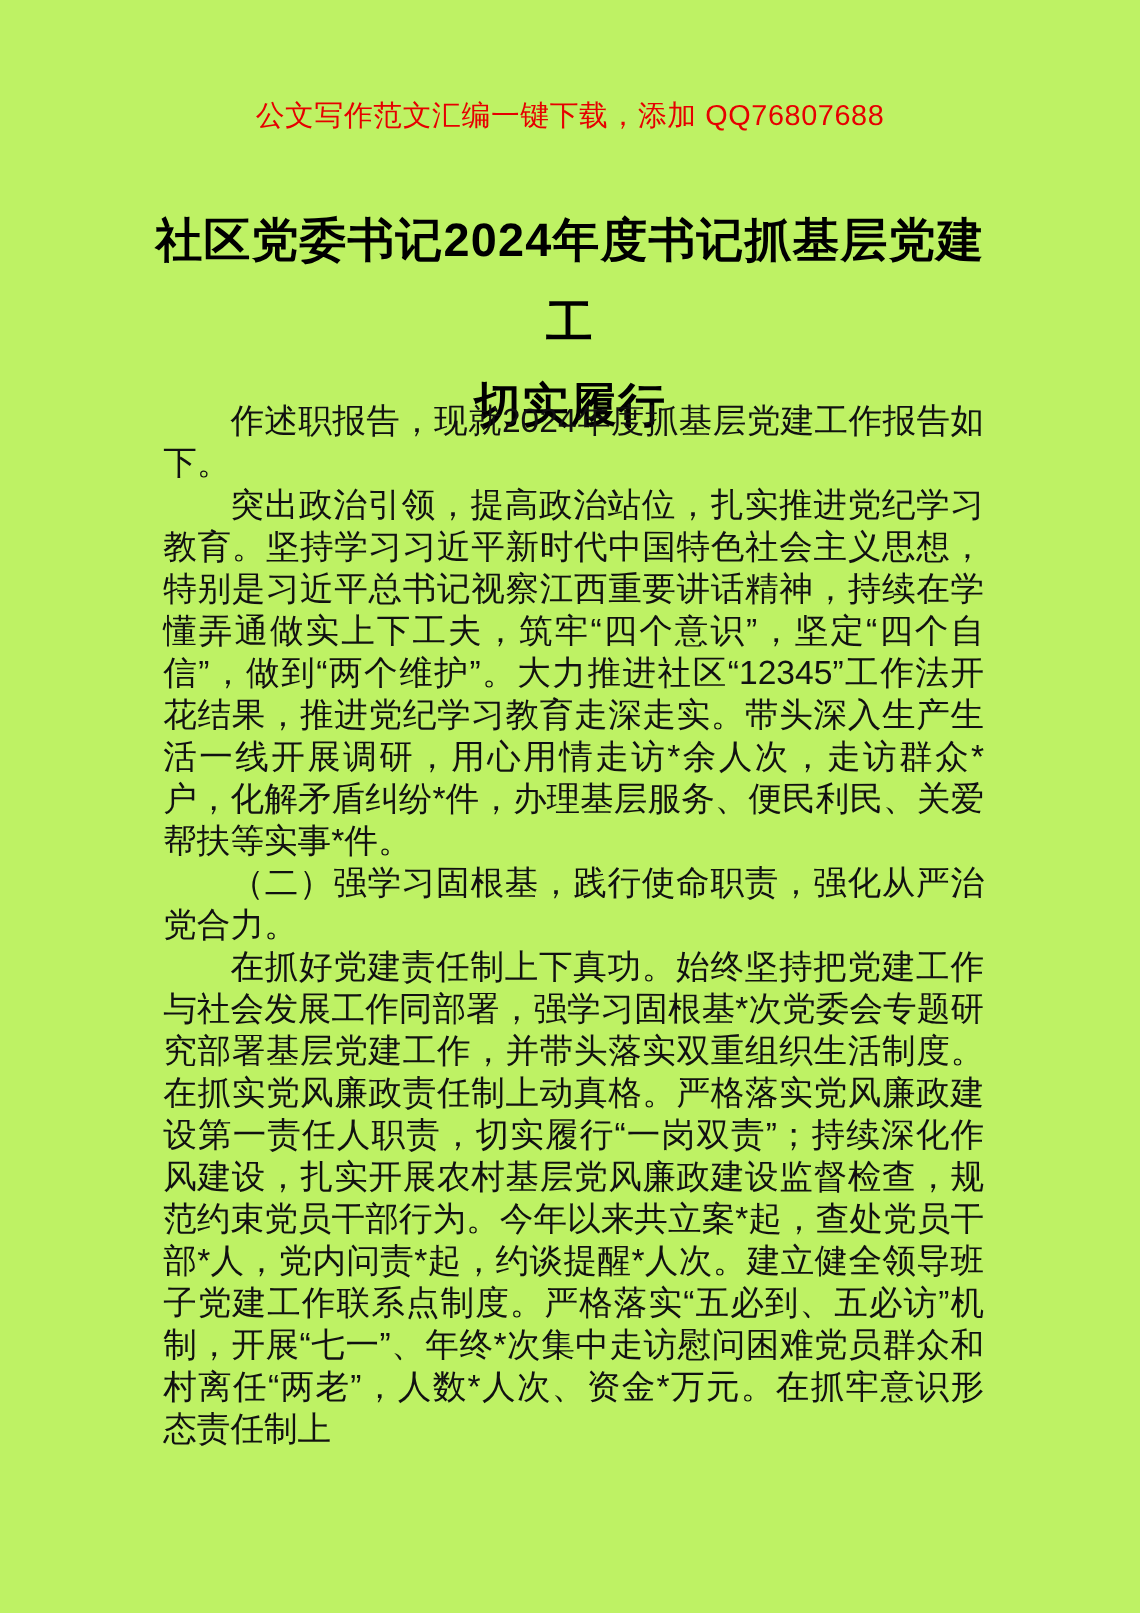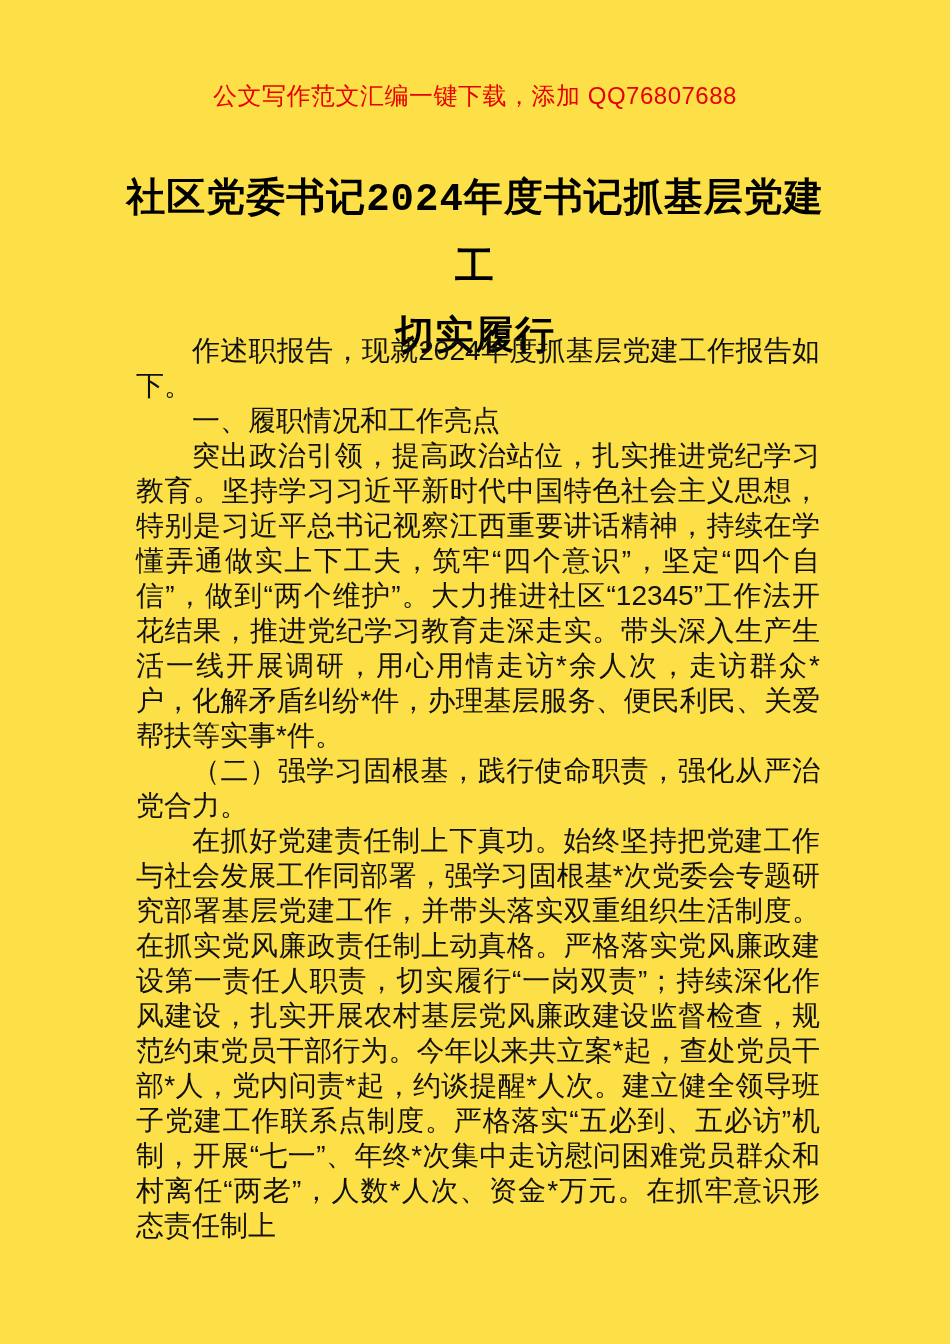--- a/index.html
+++ b/index.html
@@ -29,21 +29,21 @@
   .doc-title {
     position: absolute;
     top: 166px;
     left: 115px;
     right: 115px;
     text-align: center;
     font-size: 39px;
     font-weight: 700;
     line-height: 69px;
     color: #000000;
-    font-family: Liberation Mono, monospace;
+    font-family: Liberation Sans, sans-serif;
     letter-spacing: 1px;
   }
   .doc-body {
     position: absolute;
     top: 333px;
     left: 136px;
     width: 684px;
     font-size: 28px;
     line-height: 35px;
     text-align: justify;
@@ -52,30 +52,29 @@
   .doc-body p {
     margin: 0;
     padding: 0;
     text-indent: 2em;
     word-break: break-all;
   }
 </style>
 </head>
 <body>
 
-<div class="page" style="background: #fde047;">
+<div class="page" style="background: #bef264;">
 
   <div class="notice" style="color: rgb(230, 0, 0);">公文写作范文汇编一键下载，添加 QQ76807688</div>
 
   <div class="doc-title" style="color: rgb(0, 0, 0);">
     <div>社区党委书记2024年度书记抓基层党建工</div>
     <div>切实履行</div>
   </div>
 
   <div class="doc-body" style="color: rgb(17, 17, 17);">
     <p>作述职报告，现就2024年度抓基层党建工作报告如下。</p>
-    <p>一、履职情况和工作亮点</p>
     <p>突出政治引领，提高政治站位，扎实推进党纪学习教育。坚持学习习近平新时代中国特色社会主义思想，特别是习近平总书记视察江西重要讲话精神，持续在学懂弄通做实上下工夫，筑牢“四个意识”，坚定“四个自信”，做到“两个维护”。大力推进社区“12345”工作法开花结果，推进党纪学习教育走深走实。带头深入生产生活一线开展调研，用心用情走访*余人次，走访群众*户，化解矛盾纠纷*件，办理基层服务、便民利民、关爱帮扶等实事*件。</p>
     <p>（二）强学习固根基，践行使命职责，强化从严治党合力。</p>
     <p>在抓好党建责任制上下真功。始终坚持把党建工作与社会发展工作同部署，强学习固根基*次党委会专题研究部署基层党建工作，并带头落实双重组织生活制度。在抓实党风廉政责任制上动真格。严格落实党风廉政建设第一责任人职责，切实履行“一岗双责”；持续深化作风建设，扎实开展农村基层党风廉政建设监督检查，规范约束党员干部行为。今年以来共立案*起，查处党员干部*人，党内问责*起，约谈提醒*人次。建立健全领导班子党建工作联系点制度。严格落实“五必到、五必访”机制，开展“七一”、年终*次集中走访慰问困难党员群众和村离任“两老”，人数*人次、资金*万元。在抓牢意识形态责任制上</p>
   </div>
 
 </div>
 
 </body></html>

